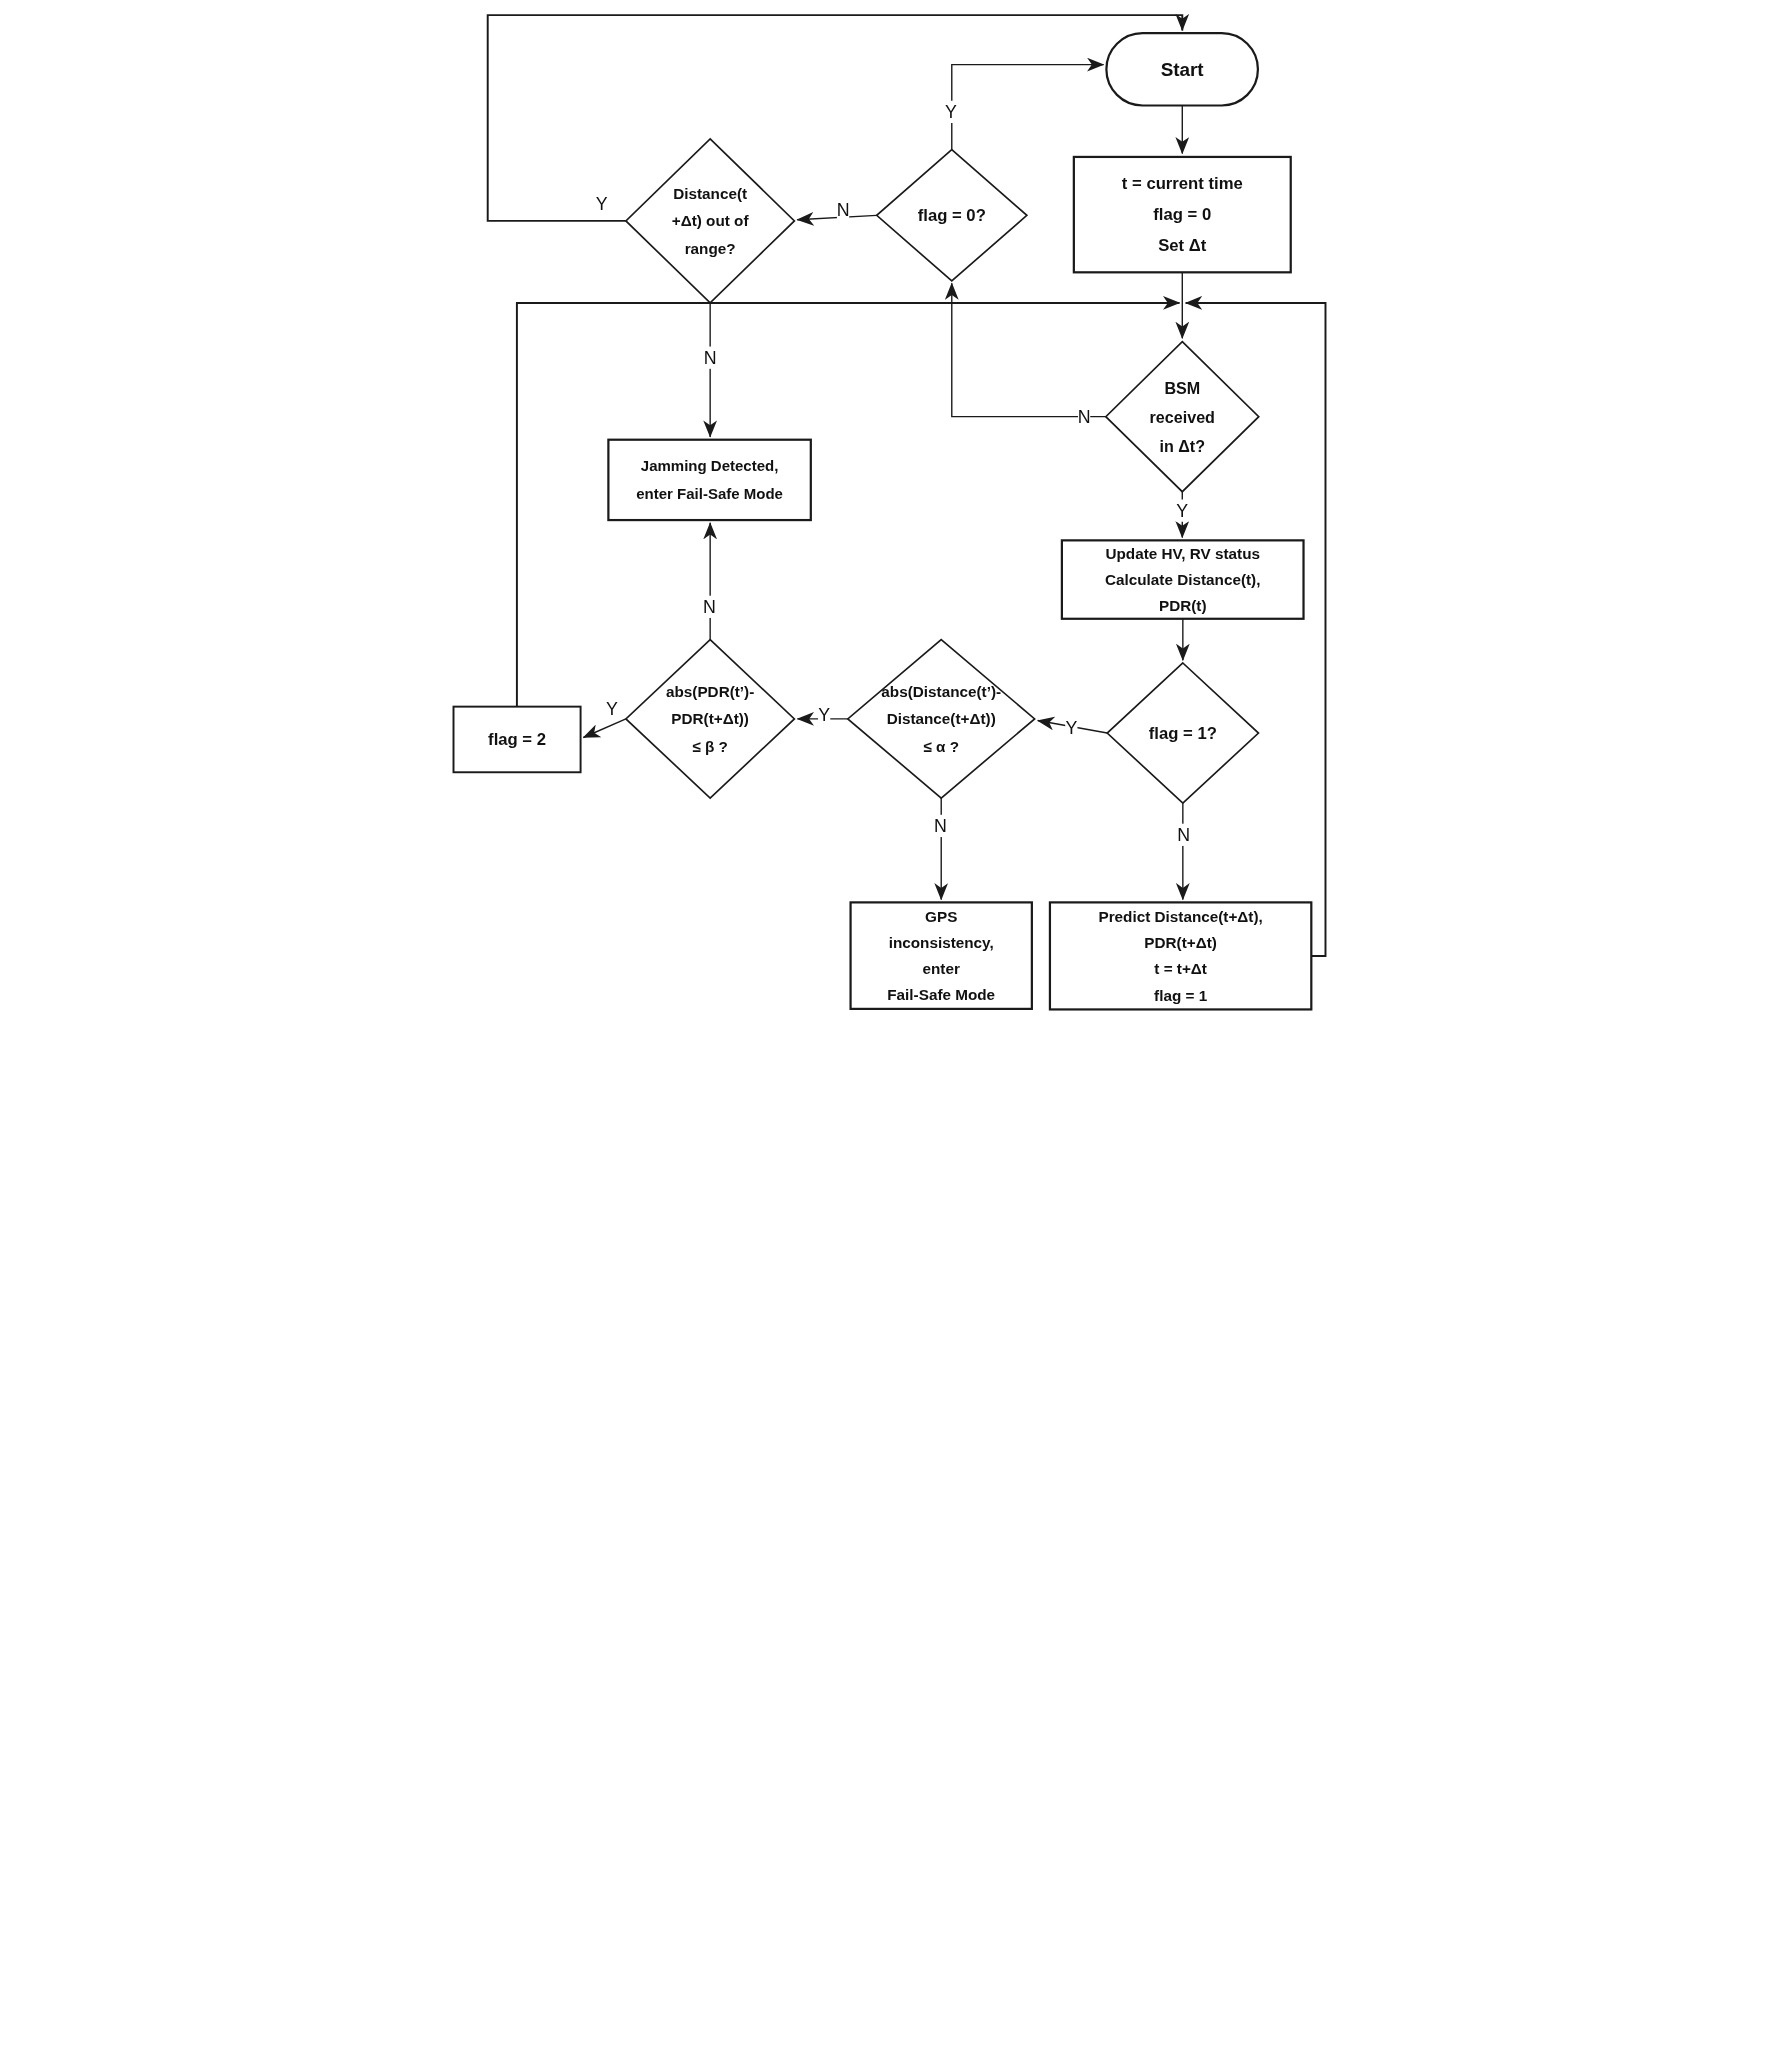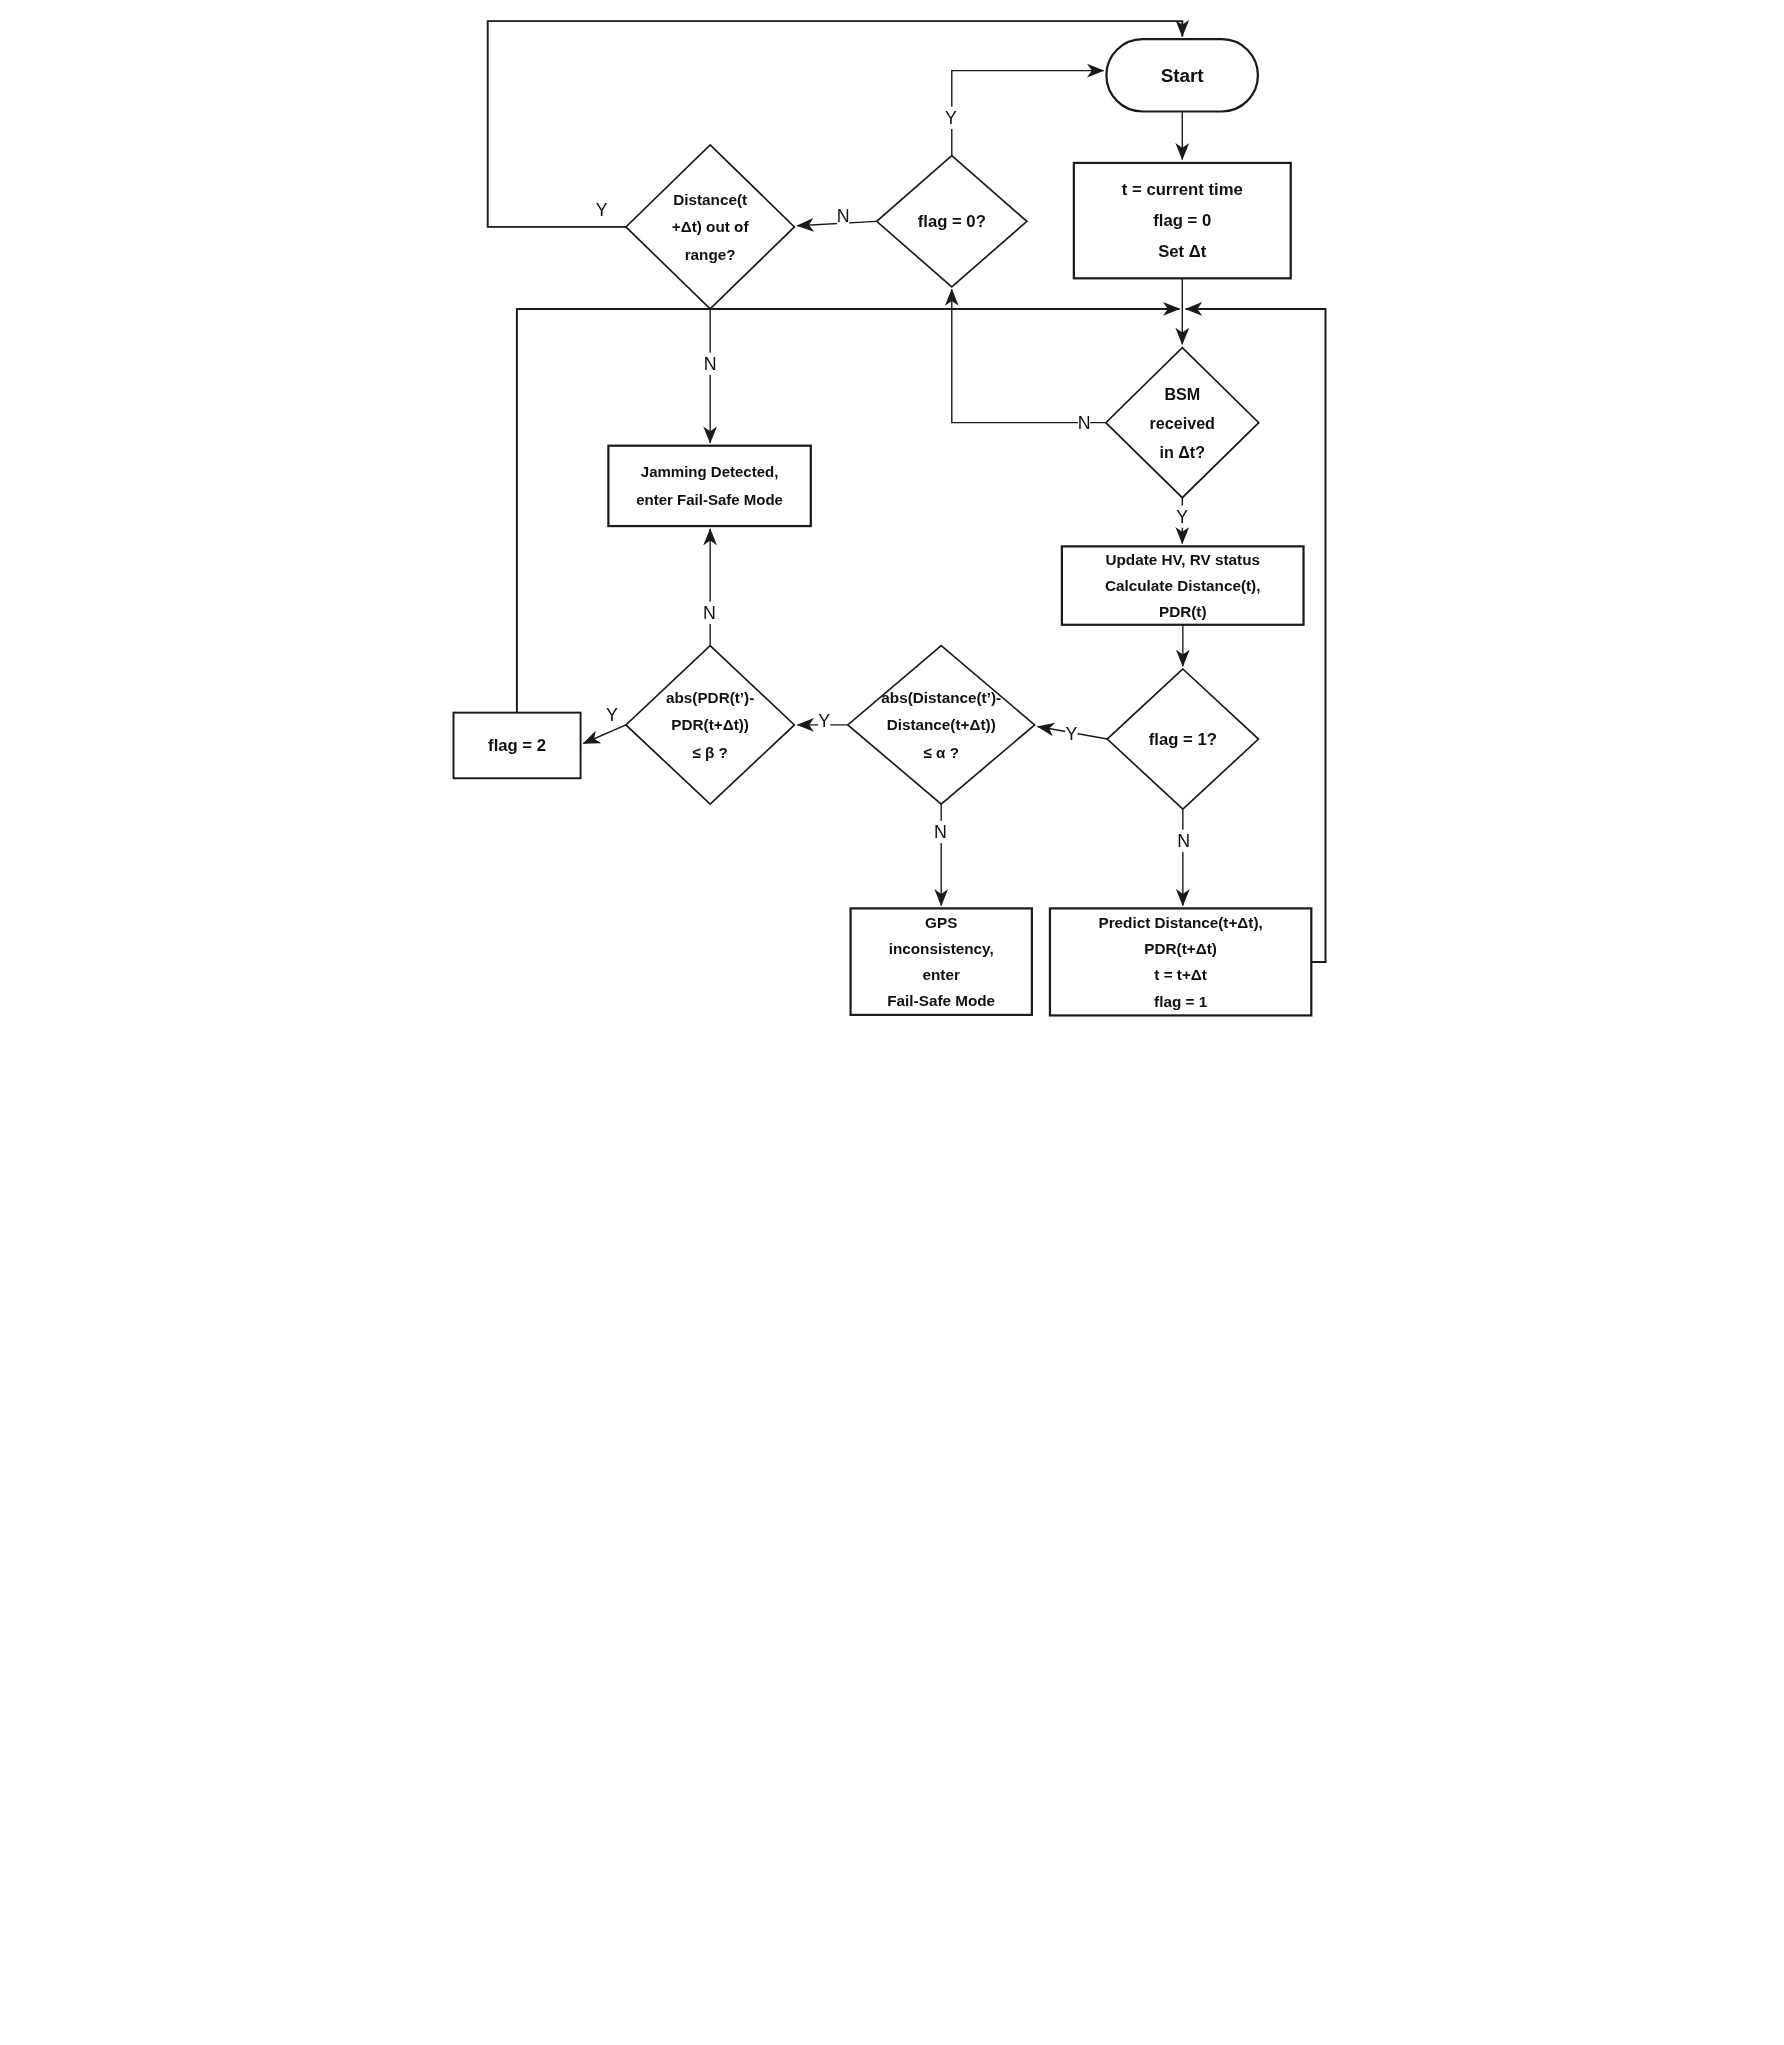--- a/index.html
+++ b/index.html
@@ -1,17 +1,17 @@
 <!DOCTYPE html>
 <html style="font-size:9px"><head>
 <meta charset="utf-8">
 <style>
   html,body{margin:0;padding:0;background:#ffffff;}
   body{font-family:"Liberation Sans","DejaVu Sans",sans-serif;}
-  .canvas-wrap{width:892px;margin:10px auto;}
+  .canvas-wrap{width:892px;margin:4px auto;}
   svg{display:block;width:100%;height:auto;}
   text{fill:#111111;}
   .node-text{font-weight:700;}
   .branch-label{font-weight:400;}
 </style>
 </head>
 <body>
 
 <div class="canvas-wrap">
     <svg viewBox="0 0 3208 3677" style="background:#ffffff">

